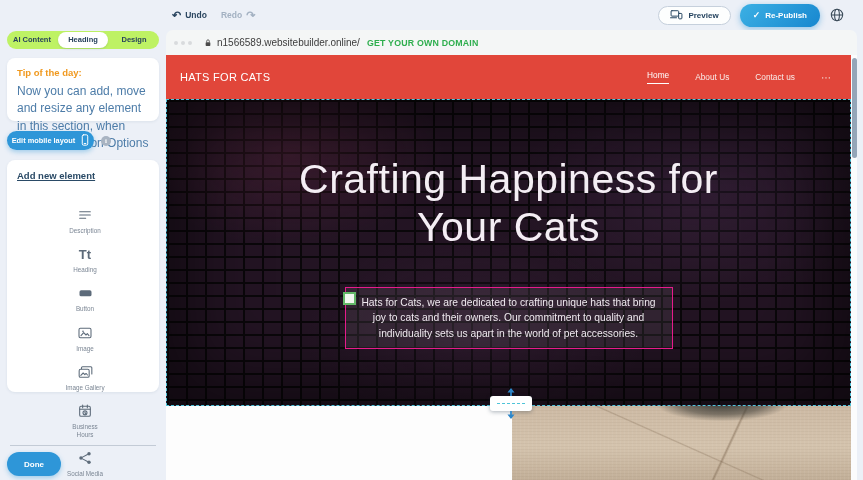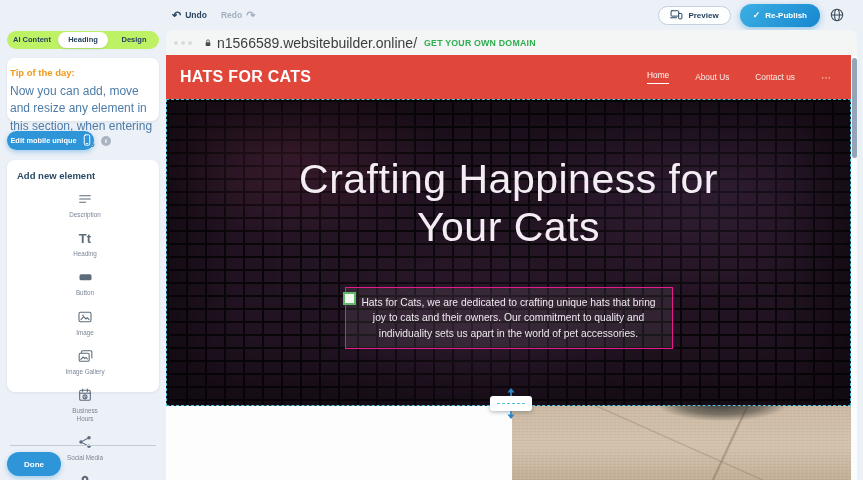--- a/index.html
+++ b/index.html
@@ -22,31 +22,31 @@
                    box-shadow:0 2px 6px rgba(30,140,210,.45); cursor:pointer; }
   .check-glyph { font-size:9px; }
   .globe-btn { width:16px; height:16px; cursor:pointer; display:flex; align-items:center; }
 
   
   .sidebar { position:absolute; left:0; top:30px; width:166px; height:450px; padding:1px 7px; }
   .tabbar { display:flex; height:18px; background:#bef264; border-radius:9px; align-items:center; margin-bottom:9px; }
   .tab { flex:1; text-align:center; font-size:7.5px; font-weight:bold; color:#27425c; line-height:16px; cursor:pointer; }
   .tab.active { background:#ffffff; border-radius:9px; height:16px; margin:1px; box-shadow:0 1px 2px rgba(40,70,110,.15); }
   .card { background:#ffffff; border-radius:8px; box-shadow:0 1px 3px rgba(30,60,90,.08); }
-  .tip-card { padding:9px 3px; height:63px; margin-bottom:10px; }
+  .tip-card { padding:9px 10px; height:63px; margin-bottom:10px; }
   .tip-head { font-size:9.5px; font-weight:bold; color:#f0991f; margin-bottom:5px; }
   .tip-body { font-size:12px; line-height:1.45; color:#4d7ca8; }
   .edit-row { display:flex; align-items:center; gap:7px; margin-bottom:10px; }
   .btn-edit-mobile { display:flex; align-items:center; justify-content:center; gap:6px; width:87px; height:19px;
                      border-radius:10px; background:#2e96d8; color:#fff; font-size:7.4px; font-weight:bold;
                      box-shadow:0 2px 5px rgba(46,150,216,.4); cursor:pointer; }
   .info-dot { width:10px; height:10px; border-radius:50%; background:#a9b4c2; color:#fff; font-size:7px; font-weight:bold;
               display:flex; align-items:center; justify-content:center; cursor:pointer; font-family:"Liberation Serif",serif; }
   .add-card { padding:10px 6px 8px 10px; height:232px; }
-  .add-head { font-size:9.5px; font-weight:bold; color:#2a4a66; margin-bottom:10px; }
+  .add-head { font-size:9.5px; font-weight:bold; color:#2a4a66; margin-bottom:26px;text-decoration:underline; }
   .el-grid { display:grid; grid-template-columns:1fr; row-gap:11px; }
   .el-item { display:flex; flex-direction:column; align-items:center; text-align:center; cursor:pointer; }
   .el-icon { height:16px; display:flex; align-items:center; justify-content:center; position:relative; }
   .el-icon svg { stroke:#5d6b7a; fill:none; stroke-width:1.6; stroke-linecap:round; stroke-linejoin:round; }
   .el-label { font-size:6.3px; color:#7b8694; margin-top:4px; line-height:1.3; max-width:40px; }
   .tt-glyph { font-size:13px; font-weight:bold; color:#5d6b7a; line-height:1; }
   .shop-badge { position:absolute; right:-9px; bottom:-3px; background:#16889c; color:#fff; font-size:4.5px; font-weight:bold;
                 border-radius:5px; padding:1px 3px; letter-spacing:.2px; }
   .orange-dot { position:absolute; right:-7px; top:-4px; width:7px; height:7px; border-radius:50%; background:#f2921d;
                 color:#fff; font-size:5px; font-weight:bold; display:flex; align-items:center; justify-content:center; }
@@ -54,25 +54,25 @@
   .btn-done { position:absolute; left:7px; top:422px; width:54px; height:24px; border-radius:12px; background:#2e96d8;
               color:#fff; font-size:8px; font-weight:bold; display:flex; align-items:center; justify-content:center;
               box-shadow:0 2px 5px rgba(46,150,216,.4); cursor:pointer; }
 
   
   .preview { position:absolute; left:166px; top:30px; width:691px; height:450px; }
   .browser-bar { height:25px; background:#f4f6f6; border-radius:7px 7px 0 0; display:flex; align-items:center; padding:0 8px; }
   .dots { display:flex; gap:3px; margin-right:12px; }
   .dot { width:4px; height:4px; border-radius:50%; background:#d8dbdd; }
   .lock { margin-right:5px; display:flex; }
-  .url { font-size:14px; color:#3c3c3c; }
+  .url { font-size:10px; color:#3c3c3c; }
   .domain-link { font-size:8.8px; font-weight:bold; color:#2eae4e; margin-left:7px; letter-spacing:.2px; cursor:pointer; }
   .site-col { position:absolute; left:0; top:25px; width:685px; height:425px; }
   .site-header { height:44px; background:#e1463a; display:flex; align-items:center; padding:0 14px; }
-  .logo { color:#ffffff; font-size:16px; font-weight:bold; letter-spacing:.3px; }
+  .logo { color:#ffffff; font-size:11px; font-weight:normal; letter-spacing:.3px; }
   .nav { margin-left:auto; display:flex; align-items:center; gap:26px; padding-right:6px; }
   .nav a { font-size:8.3px; color:#f9ece9; text-decoration:none; cursor:pointer; }
   .nav a.active { border-bottom:1.5px solid #ffffff; padding-bottom:3px; color:#ffffff; }
   .nav-more { color:#f3d9d4; font-size:10px; cursor:pointer; }
 
   .hero { position:relative; height:307px; border:1px dashed #4fc4d9; background-color:#231423;
           background-image:
             radial-gradient(ellipse 220px 130px at 18% 18%, rgba(110,45,70,.30), transparent 70%),
             radial-gradient(ellipse 260px 160px at 78% 30%, rgba(85,55,95,.25), transparent 70%),
             radial-gradient(ellipse 240px 150px at 45% 78%, rgba(75,45,75,.25), transparent 70%),
@@ -156,21 +156,21 @@
     <div class="tab">Design</div>
   </div>
 
   <div class="card tip-card">
     <div class="tip-head">Tip of the day:</div>
     <div class="tip-body">Now you can add, move and resize any element in this section, when entering Section Options</div>
   </div>
 
   <div class="edit-row">
     <div class="btn-edit-mobile">
-      <span>Edit mobile unique</span>
+      <span>Edit mobile layout</span>
       <span>
         <svg width="8" height="12" viewBox="0 0 14 22" fill="none" stroke="#ffffff" stroke-width="1.8" stroke-linecap="round">
           <rect x="2" y="1.5" width="10" height="19" rx="2.5"></rect>
             <path d="M5.5 17.5h3"></path>
         </svg>
       </span>
     </div>
     <div class="info-dot">i</div>
   </div>
 

